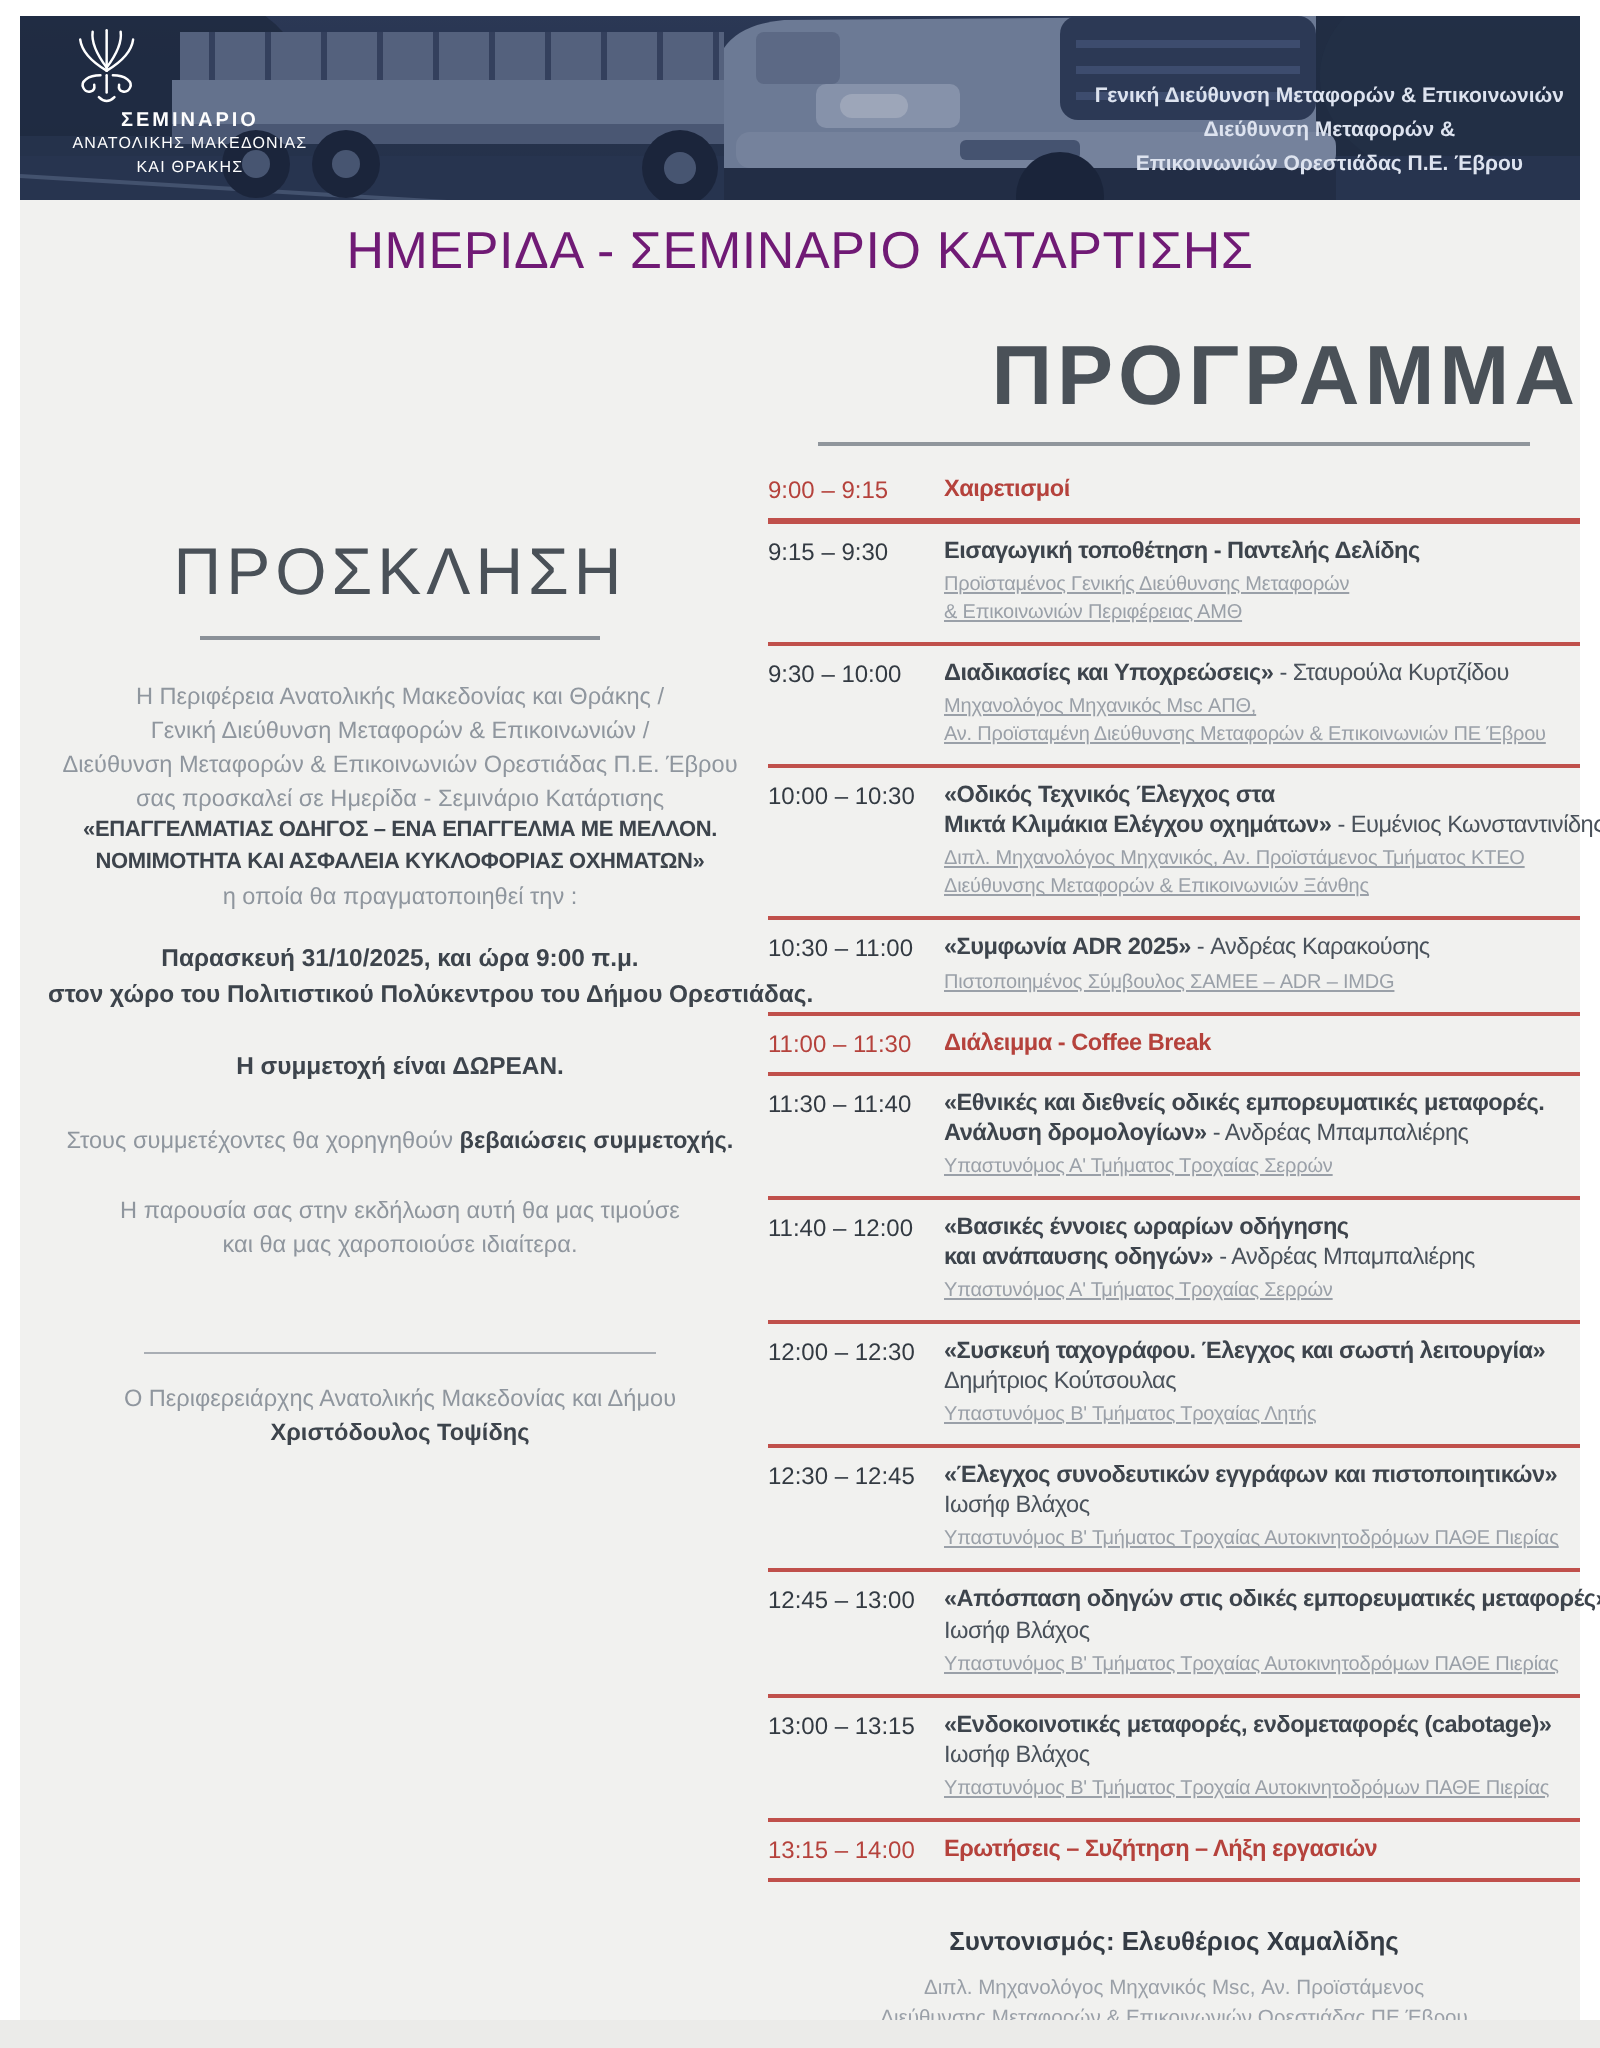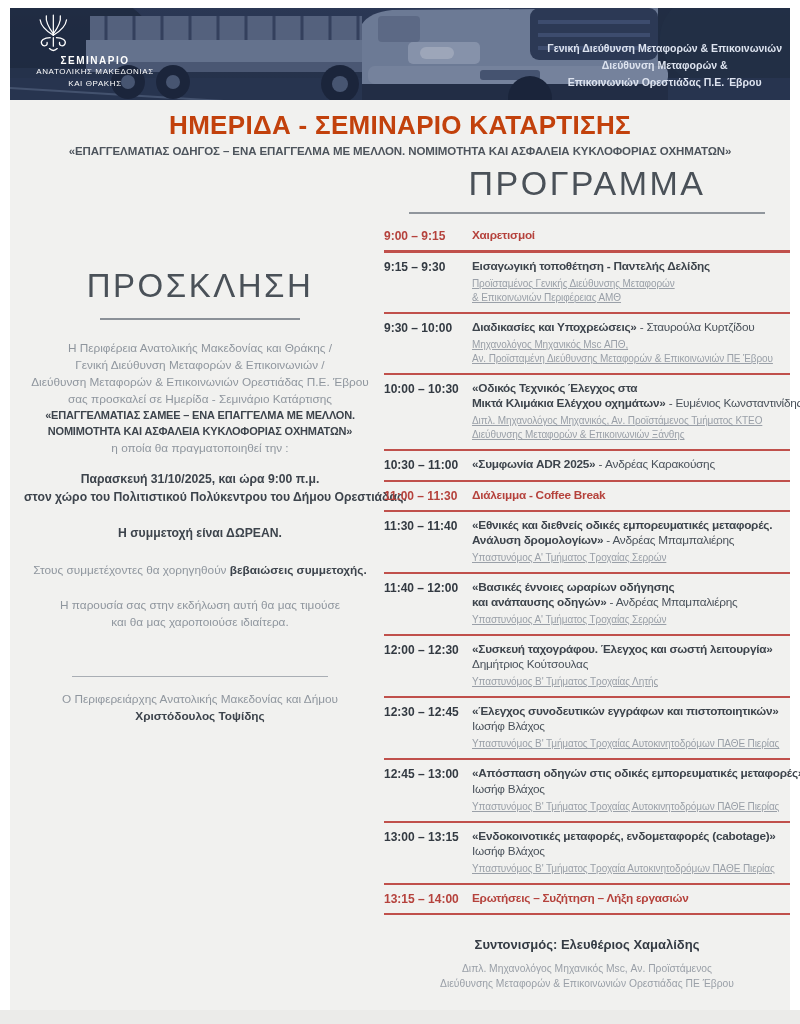--- a/index.html
+++ b/index.html
@@ -15,21 +15,21 @@
   .header svg{display:block;}
   .logo{position:absolute;left:20px;top:4px;width:130px;text-align:center;color:#fdfdfd;}
   .logo-emblem{height:42px;}
   .logo-l1{font-size:10px;font-weight:bold;letter-spacing:1.5px;margin-top:1px;}
   .logo-l2{font-size:8px;font-weight:normal;letter-spacing:0.6px;line-height:1.5;}
   .dept{position:absolute;right:8px;top:32px;text-align:center;color:#dde3ef;
         font-size:10.5px;font-weight:bold;line-height:1.6;}
 
   
   .title{position:absolute;top:102px;left:0;width:780px;text-align:center;
-         font-size:26px;font-weight:bold;color:#c2410c;letter-spacing:0.3px;}
+         font-size:26px;font-weight:normal;color:#701a75;letter-spacing:0.3px;}
   .subtitle{position:absolute;top:137px;left:0;width:780px;text-align:center;
             font-size:11.5px;font-weight:bold;color:#4d545c;letter-spacing:-0.1px;}
 
   
   .invitation{position:absolute;left:14px;top:254px;width:352px;text-align:center;
               color:#8f969e;font-size:11.8px;line-height:1.45;}
   .invitation .ln{white-space:nowrap;}
   .inv-heading{font-size:33px;font-weight:400;color:#4a5158;letter-spacing:2.5px;}
   .inv-underline{width:200px;height:2px;background:#8b9198;margin:8px auto 20px;}
   .inv-bold .ln, .b{color:#3d444c;font-weight:bold;}
@@ -37,26 +37,26 @@
   .date-lines{margin-top:14px;}
   .date-lines .ln{font-size:12.2px;}
   .free-line{margin-top:18px;color:#3d444c;font-weight:bold;font-size:12.2px;}
   .cert-line{margin-top:20px;white-space:nowrap;}
   .presence{margin-top:18px;}
   .sign-divider{width:256px;height:1px;background:#a9aeb4;margin:44px auto 14px;}
   .signatory-name{color:#3d444c;font-weight:bold;}
 
   
   .program{position:absolute;left:374px;top:156px;width:406px;}
-  .prog-heading{text-align:center;font-size:34px;font-weight:400;color:#4a5158;letter-spacing:2.5px;}
+  .prog-heading{text-align:right;font-size:42px;font-weight:700;color:#4a5158;letter-spacing:2.5px;}
   .prog-underline{width:356px;height:2px;background:#90969c;margin:9px auto 0;}
   #program-rows{margin-top:8px;}
   .row{display:flex;padding:6px 0 7px;border-bottom:2px solid #c0504b;}
   .row.first{border-bottom-width:3px;}
-  .time{width:86px;flex:none;font-size:12px;font-weight:bold;color:#333a42;padding-top:1px;}
+  .time{width:86px;flex:none;font-size:12px;font-weight:normal;color:#333a42;padding-top:1px;}
   .content{flex:1;padding-left:2px;min-width:0;}
   .tline{font-size:11.8px;font-weight:bold;color:#333a42;line-height:1.28;
          letter-spacing:-0.25px;white-space:nowrap;}
   .tline .n{font-weight:normal;color:#4a525b;}
   .sub{font-size:10px;color:#9aa0a8;line-height:1.4;letter-spacing:-0.1px;white-space:nowrap;text-decoration:underline;}
   .subfirst{margin-top:3px;}
   .row.highlight .time,.row.highlight .tline,.row.highlight .tline .b{color:#b5423c;}
 
   .prog-footer{margin-top:22px;text-align:center;}
   .footer-title{font-size:13px;font-weight:bold;color:#343b44;}
@@ -144,34 +144,33 @@
     </div>
 
     <div class="dept">
         <div class="ln">Γενική Διεύθυνση Μεταφορών &amp; Επικοινωνιών</div>
         <div class="ln">Διεύθυνση Μεταφορών &amp;</div>
         <div class="ln">Επικοινωνιών Ορεστιάδας Π.Ε. Έβρου</div>
       </div>
   </div>
 
   <div class="title">ΗΜΕΡΙΔΑ - ΣΕΜΙΝΑΡΙΟ ΚΑΤΑΡΤΙΣΗΣ</div>
-  <div class="subtitle">«ΕΠΑΓΓΕΛΜΑΤΙΑΣ ΟΔΗΓΟΣ – ΕΝΑ ΕΠΑΓΓΕΛΜΑ ΜΕ ΜΕΛΛΟΝ. ΝΟΜΙΜΟΤΗΤΑ ΚΑΙ ΑΣΦΑΛΕΙΑ ΚΥΚΛΟΦΟΡΙΑΣ ΟΧΗΜΑΤΩΝ»</div>
 
   <div class="invitation">
     <div class="inv-heading">ΠΡΟΣΚΛΗΣΗ</div>
     <div class="inv-underline"></div>
 
     <div>
         <div class="ln">Η Περιφέρεια Ανατολικής Μακεδονίας και Θράκης /</div>
         <div class="ln">Γενική Διεύθυνση Μεταφορών &amp; Επικοινωνιών /</div>
         <div class="ln">Διεύθυνση Μεταφορών &amp;  Επικοινωνιών Ορεστιάδας Π.Ε. Έβρου</div>
         <div class="ln">σας προσκαλεί σε Ημερίδα - Σεμινάριο Κατάρτισης</div>
       </div>
     <div class="inv-bold event-lines">
-        <div class="ln">«ΕΠΑΓΓΕΛΜΑΤΙΑΣ ΣΑΜΕΕ – ΕΝΑ ΕΠΑΓΓΕΛΜΑ ΜΕ ΜΕΛΛΟΝ.</div>
+        <div class="ln">«ΕΠΑΓΓΕΛΜΑΤΙΑΣ ΟΔΗΓΟΣ – ΕΝΑ ΕΠΑΓΓΕΛΜΑ ΜΕ ΜΕΛΛΟΝ.</div>
         <div class="ln">ΝΟΜΙΜΟΤΗΤΑ ΚΑΙ ΑΣΦΑΛΕΙΑ ΚΥΚΛΟΦΟΡΙΑΣ ΟΧΗΜΑΤΩΝ»</div>
       </div>
     <div class="ln">η οποία θα πραγματοποιηθεί την :</div>
 
     <div class="inv-bold date-lines">
         <div class="ln">Παρασκευή 31/10/2025, και ώρα 9:00 π.μ.</div>
         <div class="ln">στον χώρο του Πολιτιστικού Πολύκεντρου του Δήμου Ορεστιάδας.</div>
       </div>
 
     <div class="free-line ln">Η συμμετοχή είναι ΔΩΡΕΑΝ.</div>
@@ -222,20 +221,21 @@
             <div class="tline"><span class="b">«Οδικός Τεχνικός Έλεγχος στα</span></div>
             <div class="tline"><span class="b">Μικτά Κλιμάκια Ελέγχου οχημάτων»</span><span class="n"> - Ευμένιος Κωνσταντινίδης</span></div>
             <div class="sub subfirst">Διπλ. Μηχανολόγος Μηχανικός, Αν. Προϊστάμενος Τμήματος ΚΤΕΟ</div>
             <div class="sub">Διεύθυνσης Μεταφορών &amp; Επικοινωνιών Ξάνθης</div>
           </div>
         </div>
         <div class="row">
           <div class="time">10:30 – 11:00</div>
           <div class="content">
             <div class="tline"><span class="b">«Συμφωνία ADR 2025»</span><span class="n"> - Ανδρέας Καρακούσης</span></div>
+            <div class="sub subfirst">Πιστοποιημένος Σύμβουλος ΣΑΜΕΕ – ADR – IMDG</div>
           </div>
         </div>
         <div class="row highlight">
           <div class="time">11:00 – 11:30</div>
           <div class="content">
             <div class="tline"><span class="b">Διάλειμμα - Coffee Break</span></div>
           </div>
         </div>
         <div class="row">
           <div class="time">11:30 – 11:40</div>

